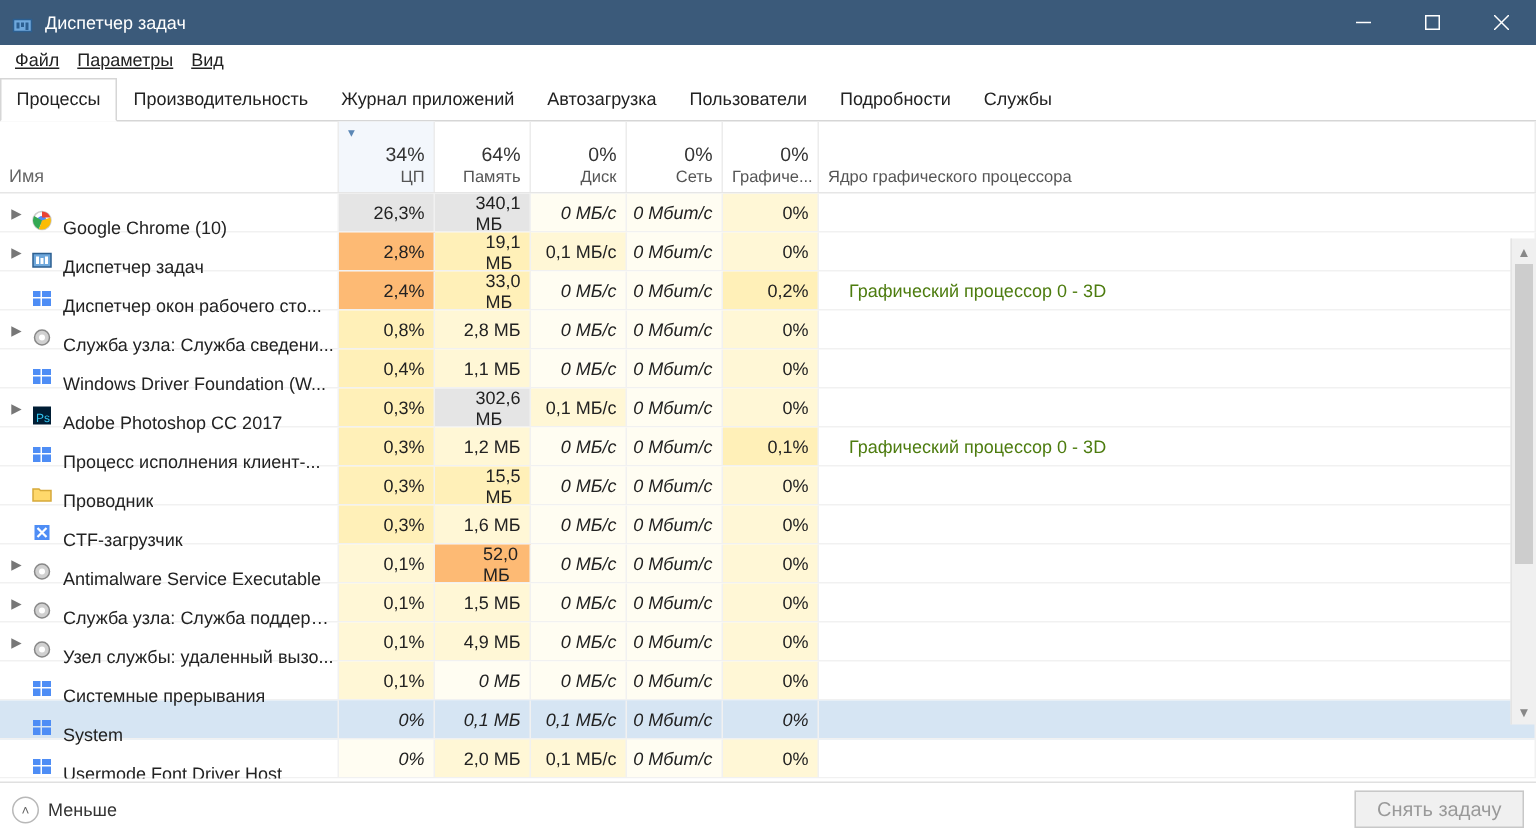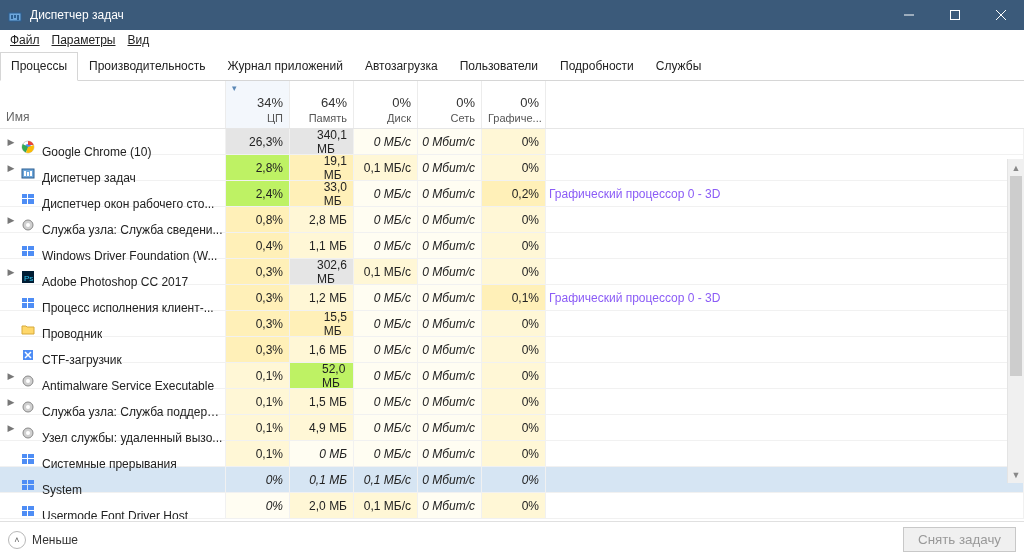--- a/index.html
+++ b/index.html
@@ -29,30 +29,30 @@
   .thead .cell .l { text-align: right; color: #555; font-size: 11px; margin-top: 2px; }
   .thead .namecell { justify-content: flex-end; padding-bottom: 4px; }
   .sort-ind { position: absolute; top: 2px; font-size: 9px; color: #5b87b5; }
   .col-name { width: 226px; flex: 0 0 226px; }
   .col-num  { width: 64px;  flex: 0 0 64px; }
   .col-gpu  { flex: 1; }
   .row { height: 26px; border-bottom: 1px solid #f1f1f1; }
   .row.selected { background: #d6e5f3; }
   .row .cell { display: flex; align-items: center; border-right: 1px solid #f1f1f1; }
   .row .num { justify-content: flex-end; padding-right: 6px; }
-  .row .col-gpu { padding-left: 3px; color: #8b5cf6; }
+  .row .col-gpu { padding-left: 20px; color: #4d7c0f; }
   .namecell-inner { display: flex; align-items: center; width: 100%; padding-left: 4px; overflow: hidden; white-space: nowrap; }
   .exp { width: 14px; color: #777; font-size: 9px; display: inline-flex; justify-content: center; }
   .ic { width: 16px; height: 16px; margin: 11px 6px 0 2px; display: inline-flex; align-items: center; justify-content: center; }
   .pname { overflow: hidden; text-overflow: ellipsis; margin-top: 20px; }
   
   .h0 { background: #fffdf2; font-style: italic; }
   .h1 { background: #fff7d6; }
   .h2 { background: #fff0b8; padding-left: 44px; }
-  .h3 { background: #bef264; padding-left: 32px; }
+  .h3 { background: #fdba74; padding-left: 32px; }
   .h5 { background: #e5e5e5; padding-left: 36px; }
   .sel { background: #d6e5f3 !important; }
   
   .footer { position: absolute; bottom: 0; left: 0; right: 0; height: 36px; border-top: 1px solid #e0e0e0; display: flex; align-items: center; justify-content: space-between; padding: 0 8px; background: #fff; }
   .fewer { display: flex; align-items: center; gap: 6px; color: #333; }
   .fewer .circ { width: 18px; height: 18px; border: 1px solid #b8b8b8; border-radius: 50%; display: flex; align-items: center; justify-content: center; font-size: 9px; color: #666; }
   .endtask { padding: 4px 14px; border: 1px solid #c8c8c8; background: #f0f0f0; color: #999; }
   
   .vscroll { position: absolute; right: 0; top: 78px; bottom: 36px; width: 17px; background: #f0f0f0; border-left: 1px solid #e4e4e4; }
   .vscroll .arr { height: 17px; display: flex; align-items: center; justify-content: center; color: #888; font-size: 9px; }
@@ -127,20 +127,23 @@
       <span class="l">Диск</span>
     </div>
     <div class="cell col-num">
       <span class="p">0%</span>
       <span class="l">Сеть</span>
     </div>
     <div class="cell col-num">
       <span class="p">0%</span>
       <span class="l">Графиче...</span>
     </div>
+    <div class="cell col-gpu">
+      <span class="l" style="text-align:left">Ядро графического процессора</span>
+    </div>
   </div>
   <div class="rows" id="rows">
       <div class="row">
         <div class="cell col-name">
           <div class="namecell-inner">
             <span class="exp">▶</span>
             <span class="ic">
               <svg width="14" height="14" viewBox="0 0 14 14">
                 <circle cx="7" cy="7" r="6" fill="#fff" stroke="#ccc"></circle>
                 <circle cx="7" cy="7" r="3" fill="#4e8df5"></circle>

